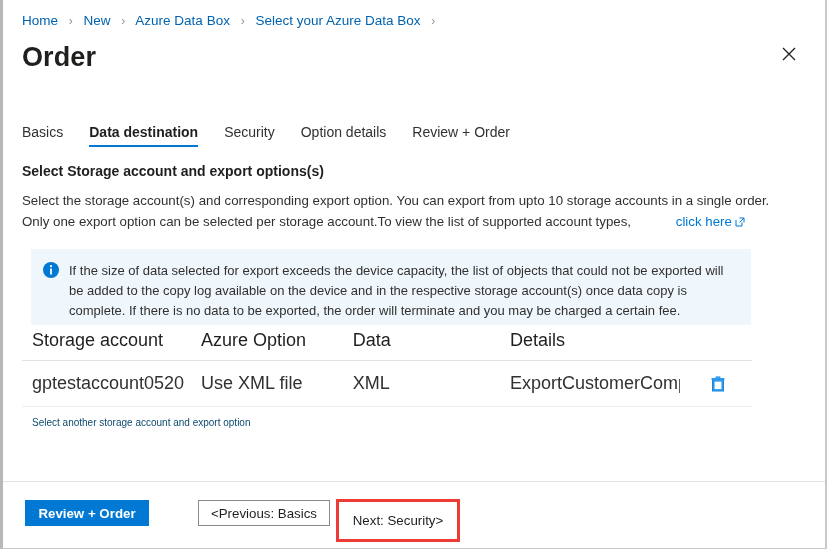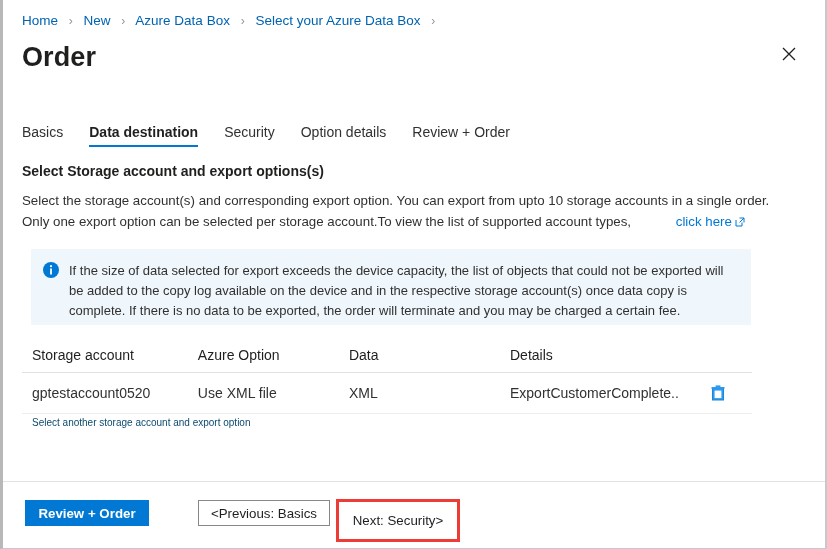--- a/index.html
+++ b/index.html
@@ -149,25 +149,25 @@
   }
   .info-text {
     font-size: 13px;
     line-height: 20px;
     color: #323130;
   }
 
   
   .data-table {
     position: absolute;
-    top: 341px;
+    top: 324px;
     left: 19px;
     width: 730px;
     border-collapse: collapse;
-    font-size: 14px;
+    font-size: 18px;
   }
   .data-table th {
     text-align: left;
     font-weight: normal;
     color: #201f1e;
     padding: 6px 0 9px 0;
     border-bottom: 1px solid #e1e1e1;
     white-space: nowrap;
   }
   .data-table td {

